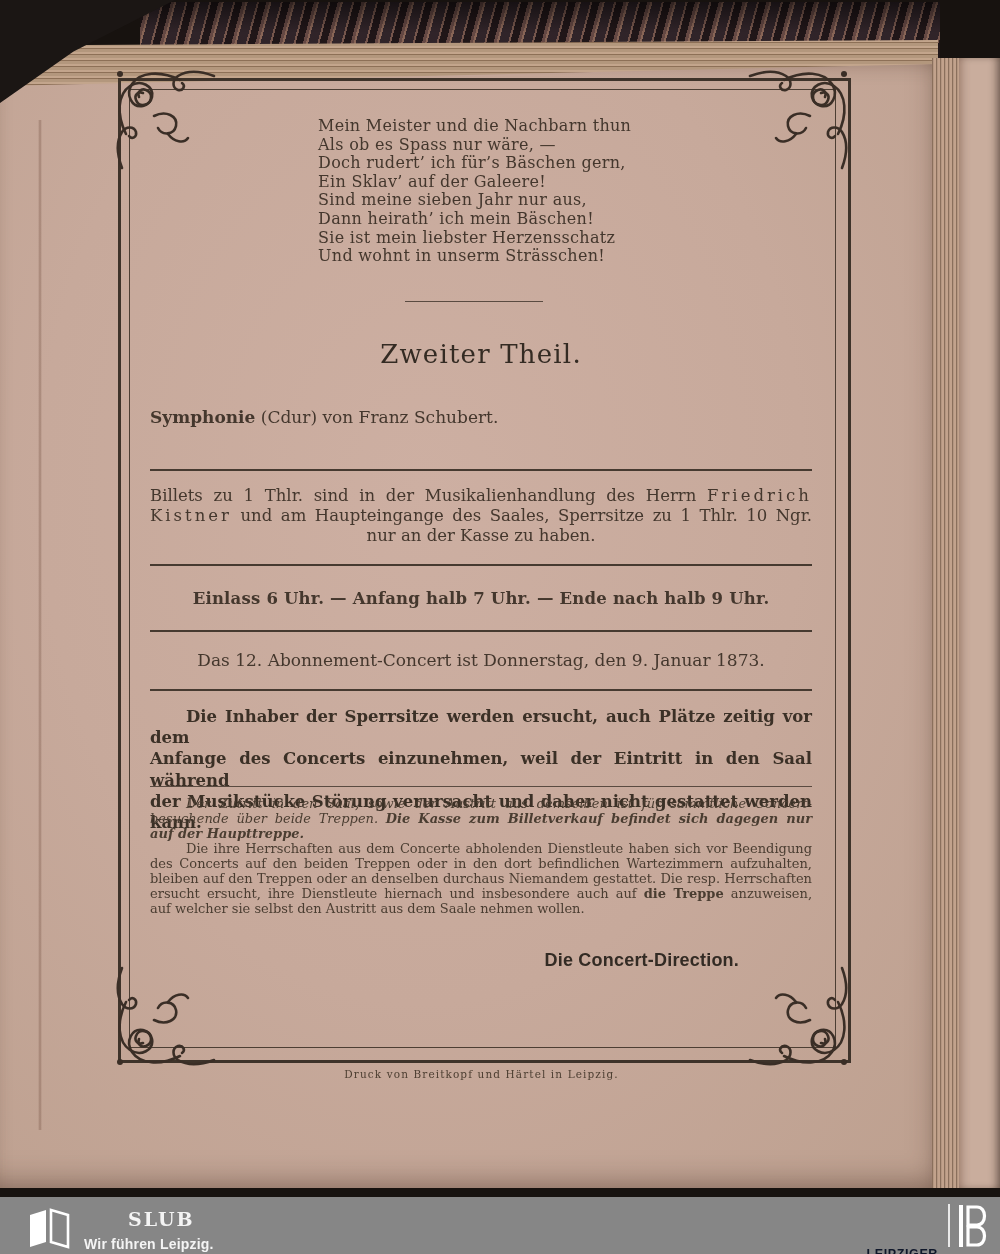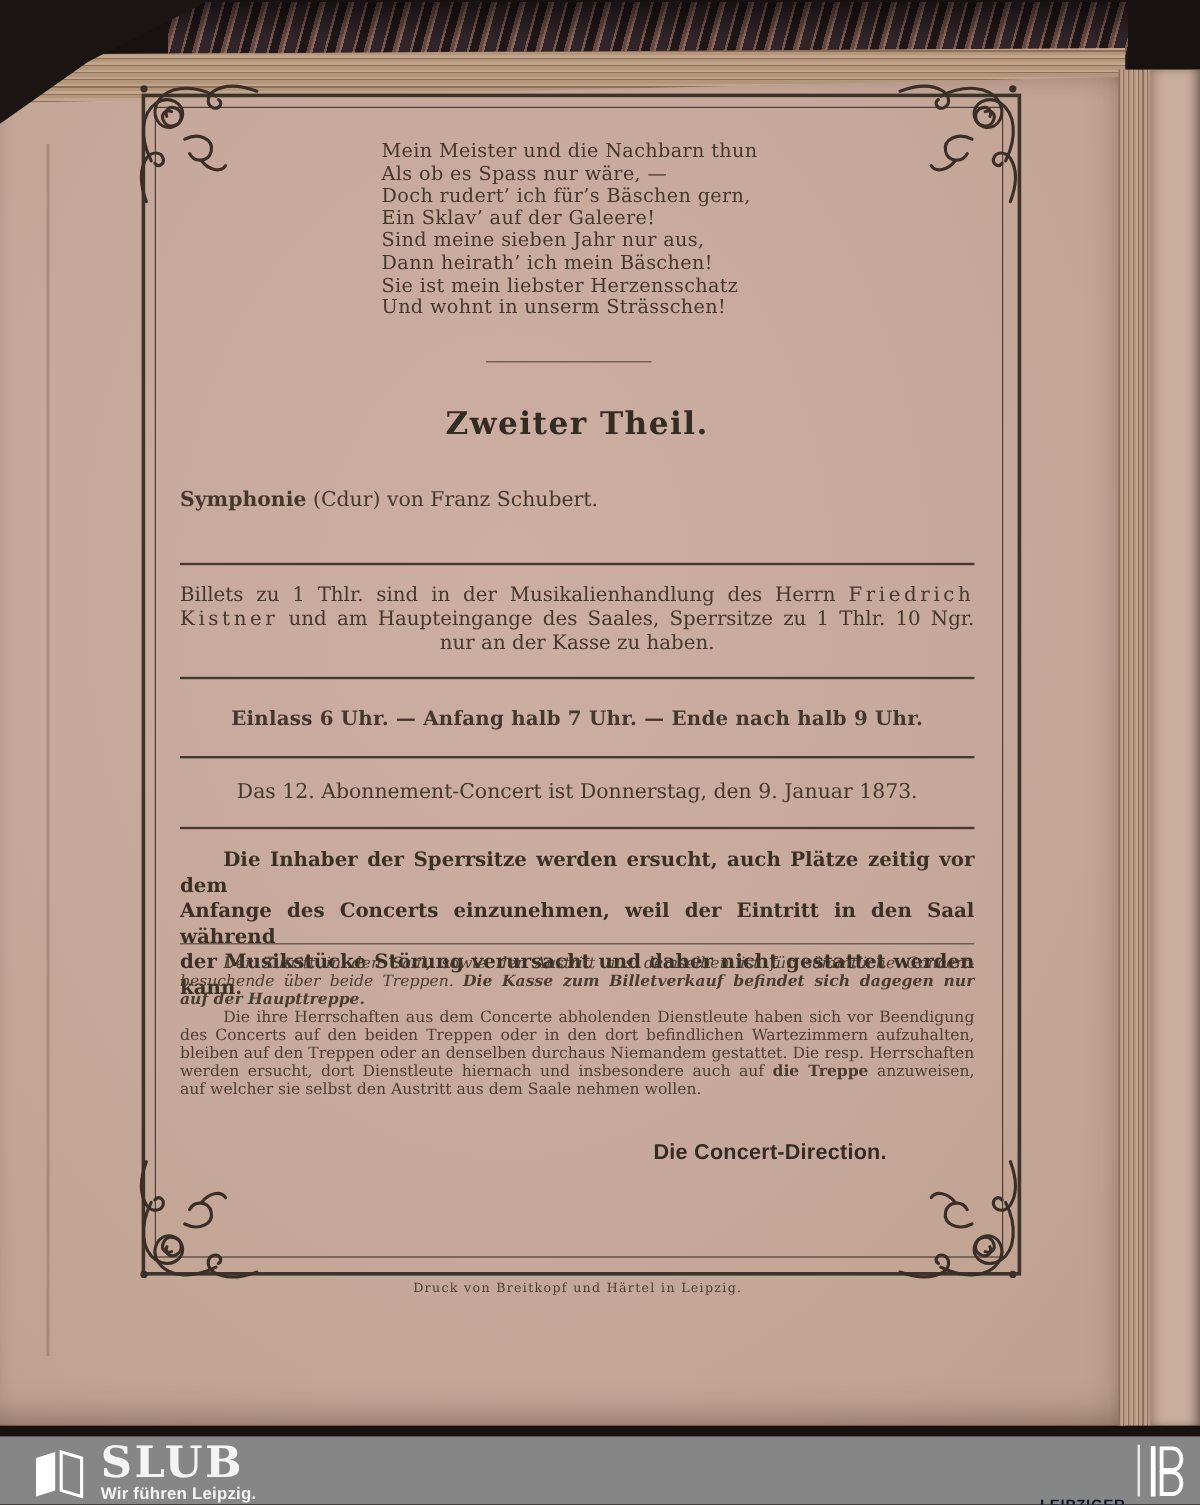--- a/index.html
+++ b/index.html
@@ -40,21 +40,21 @@
   .orn.tr{left:748px;top:64px;transform:scaleX(-1);}
   .orn.bl{left:110px;top:966px;transform:scaleY(-1);}
   .orn.br{left:748px;top:966px;transform:scale(-1,-1);}
 
   
   .tx{position:absolute;color:var(--ink);}
   .poem{left:318px;top:117px;font-size:16px;line-height:18.6px;letter-spacing:.3px;}
   .rule{position:absolute;background:var(--rule);height:2px;}
   .rule.thin{height:1px;opacity:.85;}
   .col{left:150px;width:662px;}
-  .heading{top:339px;text-align:center;font-size:26px;font-weight:bold;letter-spacing:1.2px;color:var(--ink-dark);}
+  .heading{top:339px;text-align:center;font-size:26px;font-weight:normal;letter-spacing:1.2px;color:var(--ink-dark);}
   .programme{top:407px;font-size:17px;}
   .jline{text-align:justify;text-align-last:justify;}
   .tickets{top:486px;font-size:16.5px;line-height:20px;}
   .tickets .l3{text-align:center;}
   .spaced{letter-spacing:3px;}
   .times{top:589px;text-align:center;font-size:16.5px;font-weight:bold;letter-spacing:.2px;}
   .nextconcert{top:650px;text-align:center;font-size:17px;}
   .notice{top:706px;font-size:16.5px;font-weight:bold;line-height:21.2px;color:#3b3026;}
   .indent{text-indent:36px;}
   .fine{font-size:13px;line-height:15px;color:#4a3d31;}
@@ -63,21 +63,21 @@
              font-weight:bold;font-size:18px;color:#332b24;letter-spacing:.2px;}
   .imprint{left:118px;top:1068px;width:727px;text-align:center;font-size:10.5px;
            letter-spacing:1.1px;color:#4c3e31;}
 
   
   .bar{position:absolute;left:0;top:1197px;width:1000px;height:57px;background:var(--footer-bar);
        font-family:"Liberation Sans",sans-serif;color:var(--footer-text);}
   .slub{position:absolute;left:26px;top:7px;display:flex;align-items:flex-start;}
   .slub .bookicon{margin-top:3px;}
   .slub .wordcol{margin-left:12px;}
-  .slub .word{font-family:"DejaVu Serif",serif;font-weight:bold;font-size:36px;line-height:30px;letter-spacing:2px;}
+  .slub .word{font-family:"DejaVu Serif",serif;font-weight:bold;font-size:19px;line-height:30px;letter-spacing:2px;margin-left:44px;}
   .slub .tag{font-size:14px;font-weight:bold;margin-top:2px;letter-spacing:.2px;}
   .lzb{position:absolute;right:62px;top:6px;text-align:right;font-size:12.5px;font-weight:bold;
        line-height:15.5px;letter-spacing:.6px;color:#0f172a;margin-top:44px;}
   .lzb-div{position:absolute;right:50px;top:7px;width:2px;height:43px;background:#e9e9e9;}
   .lzb-logo{position:absolute;right:8px;top:5px;}
 </style>
 </head>
 <body>
 
 <div class="stage">
@@ -177,21 +177,21 @@
   <div class="tx col fine" style="top:796px;font-style:italic;">
     <div class="jline indent">Der Zutritt in den Saal, sowie der Austritt aus demselben ist für sämmtliche Concert-</div>
     <div class="jline"><span>besuchende über beide Treppen. </span><b>Die Kasse zum Billetverkauf befindet sich dagegen nur</b></div>
     <div class="plain"><b>auf der Haupttreppe.</b></div>
   </div>
 
   <div class="tx col fine" style="top:841px;">
     <div class="jline indent">Die ihre Herrschaften aus dem Concerte abholenden Dienstleute haben sich vor Beendigung</div>
     <div class="jline">des Concerts auf den beiden Treppen oder in den dort befindlichen Wartezimmern aufzuhalten,</div>
     <div class="jline">bleiben auf den Treppen oder an denselben durchaus Niemandem gestattet. Die resp. Herrschaften</div>
-    <div class="jline"><span>werden ersucht, dort Dienstleute hiernach und insbesondere auch auf </span><b>die Treppe</b><span> anzuweisen,</span></div>
+    <div class="jline"><span>ersucht ersucht, ihre Dienstleute hiernach und insbesondere auch auf </span><b>die Treppe</b><span> anzuweisen,</span></div>
     <div>auf welcher sie selbst den Austritt aus dem Saale nehmen wollen.</div>
   </div>
 
   <div class="tx col signature">Die Concert-Direction.</div>
 
   <div class="tx imprint">Druck von Breitkopf und Härtel in Leipzig.</div>
 
   <div class="bar">
     <div class="slub">
       <svg class="bookicon" width="46" height="42" viewBox="0 0 46 42">

